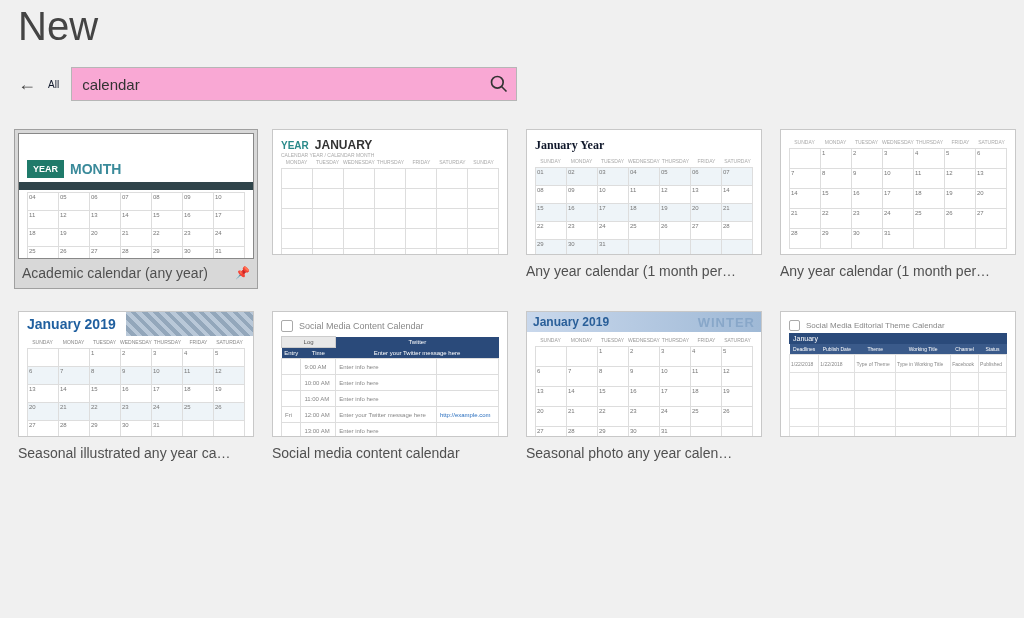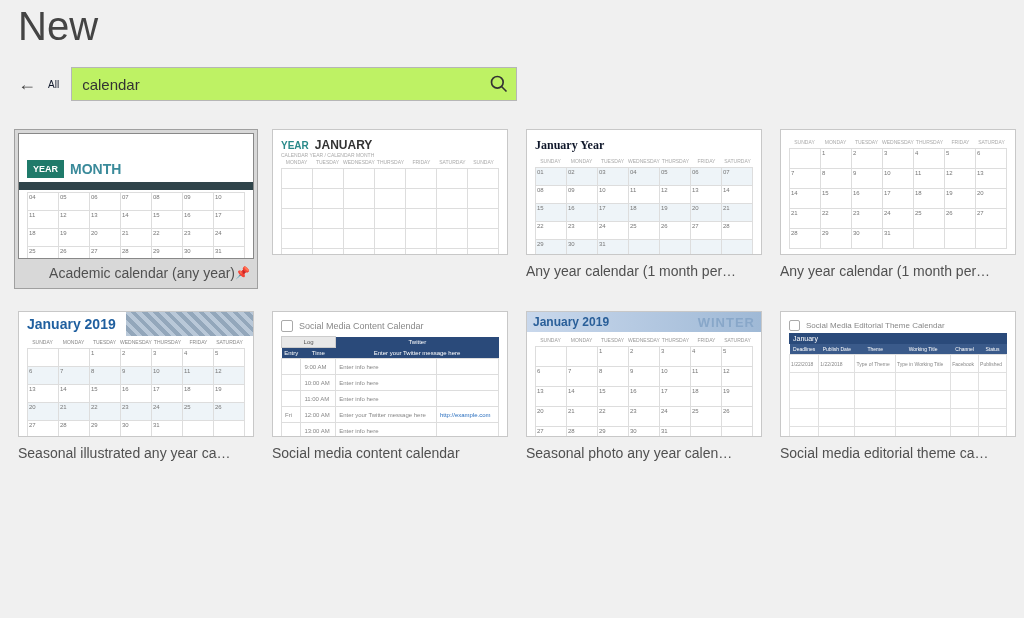--- a/index.html
+++ b/index.html
@@ -28,21 +28,21 @@
     color: #444;
   }
   .all-label {
     font-size: 10px;
     color: #0f172a;
   }
   .search-wrap {
     position: relative;
     width: 446px;
     height: 34px;
-    background: #bef264;
+    background: #f9a8d4;
     border: 1px solid #b6b6b6;
     display: flex;
     align-items: center;
   }
   .search-input {
     flex: 1;
     height: 100%;
     border: none;
     outline: none;
     padding: 0 10px;
@@ -85,21 +85,21 @@
     padding: 3px;
     width: 244px;
     margin-left: -4px;
   }
   .card.selected .thumb {
     border: 1px solid #888;
     width: 236px;
   }
   .card.selected .caption-row {
     padding: 6px 4px 4px 4px;
-    display:flex; align-items:center; justify-content:flex-end;
+    display:flex; align-items:center; justify-content:space-between;
   }
   .cap {
     font-size: 14px;
     color: #505050;
     padding-top: 8px;
     white-space: nowrap;
     overflow: hidden;
     text-overflow: ellipsis;
   }
   .card.selected .cap { padding-top:0; }
@@ -629,16 +629,15 @@
               <td></td>
               <td></td>
               <td></td>
               <td></td>
               <td></td>
               <td></td>
             </tr>
       </tbody>
         </table>
     </div>
-    <div class="cap">Social media editorial theme ca…</div>
   </div>
 
 </div>
 
 </body></html>

